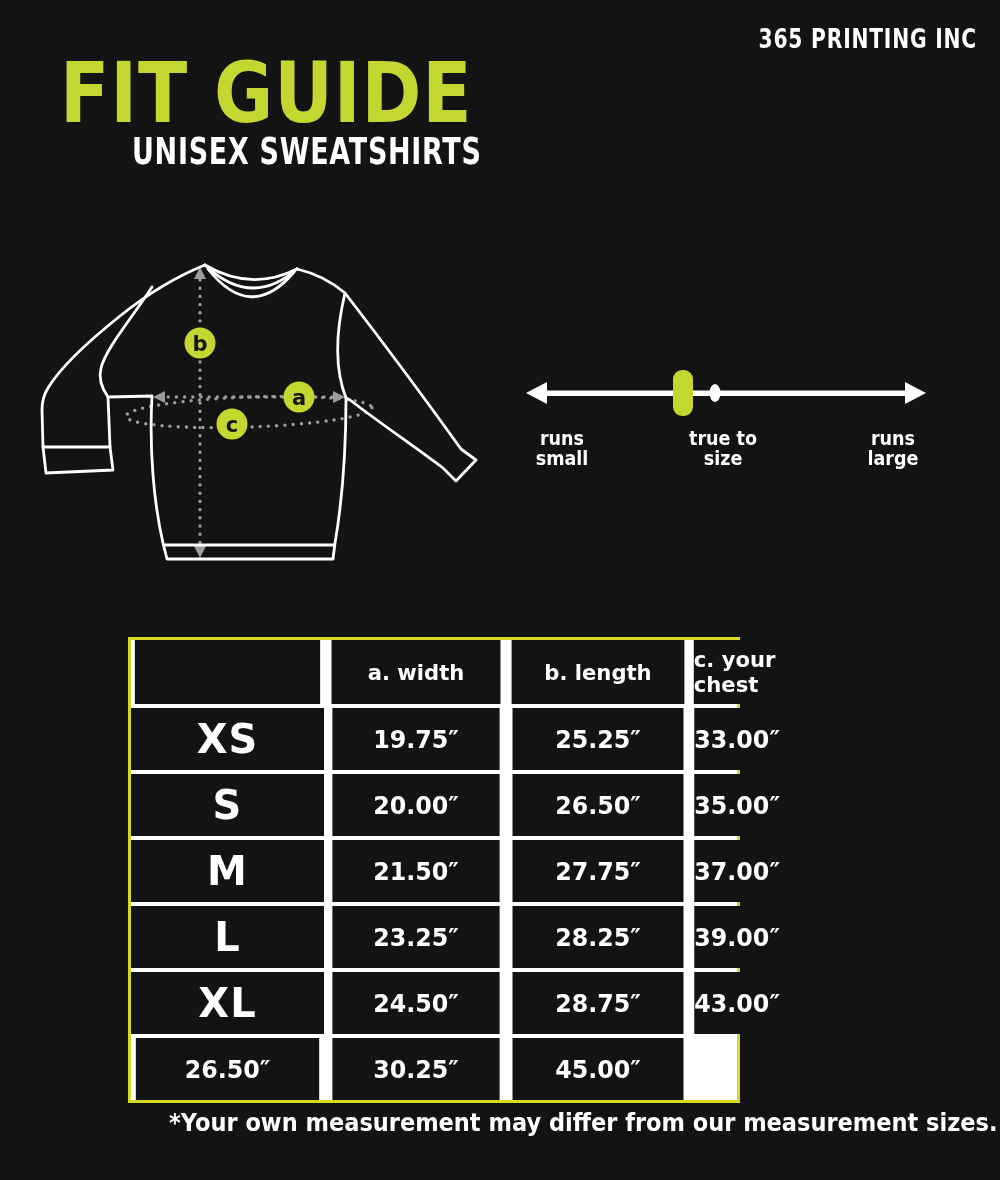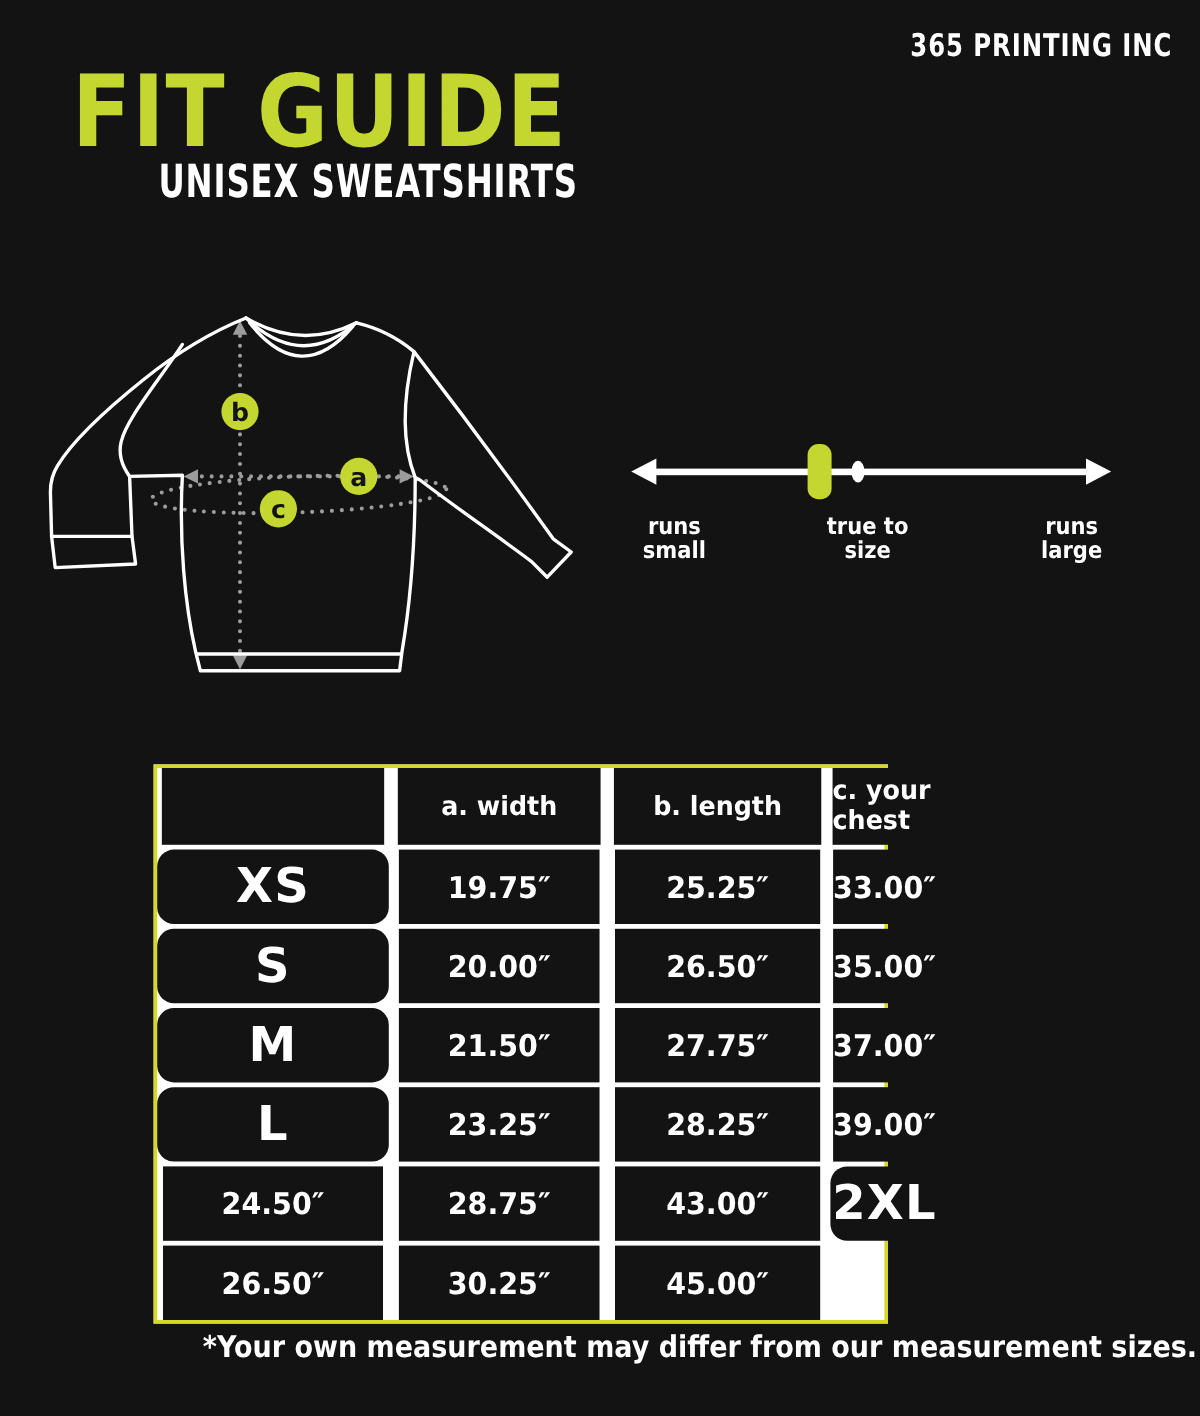--- a/index.html
+++ b/index.html
@@ -43,21 +43,21 @@
     left:128px;top:637px;width:612px;height:466px;box-sizing:border-box;
     border:3px solid #d5d824;background:#ffffff;
     display:grid;grid-template-columns:193px 176px 180px 1fr;
     grid-template-rows:64px repeat(6,1fr);gap:4px;
   }
   .cell{
     background:#131313;display:flex;align-items:center;justify-content:center;
     color:#fff;font-weight:bold;
   }
   .cell.head{font-size:22px;transform:scaleX(0.96);}
-  .cell.size{font-size:40px;letter-spacing:1px;border-radius:14px;}
+  .cell.size{font-size:40px;letter-spacing:1px;}
   .cell.val{font-size:25px;transform:scaleX(0.95);}
   
   .footnote{
     left:131px;top:1108px;width:760px;text-align:center;
     font-size:25px;font-weight:bold;color:#fff;white-space:nowrap;
     transform:scaleX(0.9);transform-origin:50% 0;
   }
   svg{display:block;}
 </style>
 </head>
@@ -164,23 +164,23 @@
   <div class="cell size">M</div>
   <div class="cell val">21.50″</div>
   <div class="cell val">27.75″</div>
   <div class="cell val">37.00″</div>
 
   <div class="cell size">L</div>
   <div class="cell val">23.25″</div>
   <div class="cell val">28.25″</div>
   <div class="cell val">39.00″</div>
 
+  <div class="cell size">XL</div>
   <div class="cell val">24.50″</div>
   <div class="cell val">28.75″</div>
   <div class="cell val">43.00″</div>
 
-  <div class="cell size">2XL</div>
   <div class="cell val">26.50″</div>
   <div class="cell val">30.25″</div>
   <div class="cell val">45.00″</div>
 </div>
 
 <div class="abs footnote">*Your own measurement may differ from our measurement sizes.</div>
 
 </body></html>

